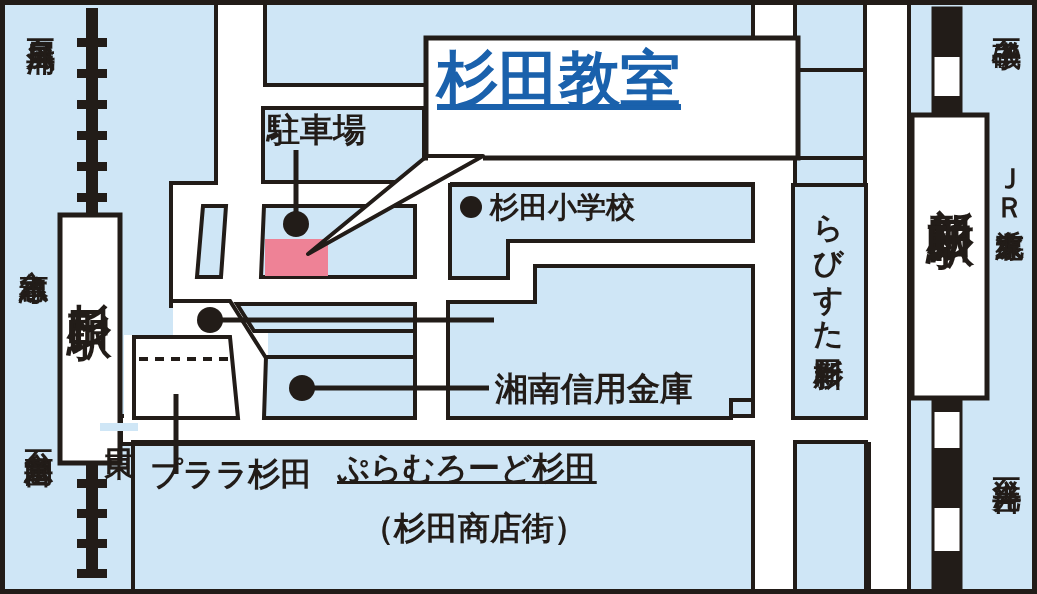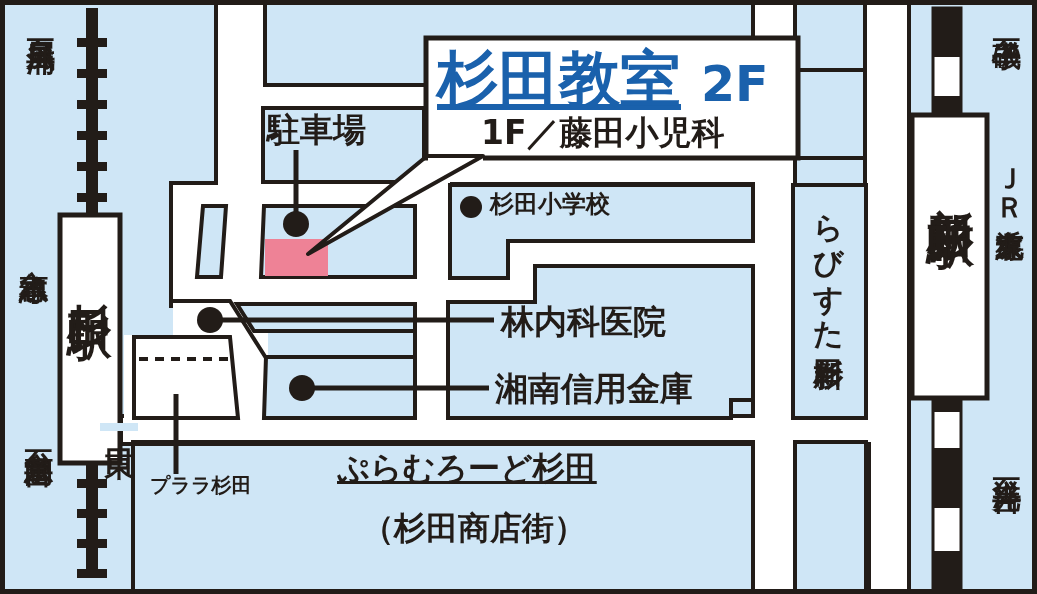--- a/index.html
+++ b/index.html
@@ -129,30 +129,27 @@
       <circle cx="210" cy="320" r="13" class="inkfill"></circle>
       <line x1="305" y1="388" x2="489" y2="388" stroke="var(--ink)" stroke-width="5"></line>
       <circle cx="302" cy="388" r="13" class="inkfill"></circle>
       <line x1="176" y1="394" x2="176" y2="474" stroke="var(--ink)" stroke-width="5"></line>
     </g>
 
     <rect x="2.5" y="2.5" width="1032" height="589" fill="none" stroke="var(--ink)" stroke-width="5"></rect>
   </svg>
 
   <div class="lbl blue" style="left:437px;top:46px;font-size:61px;text-decoration:underline;">杉田教室</div>
-  <div class="lbl blue" style="left:701px;top:59px;font-size:49px;">2F</div>
-  <div class="lbl" style="left:481px;top:115px;font-size:33px;">1F／藤田小児科</div>
 
   <div class="lbl" style="left:267px;top:112px;font-size:33px;">駐車場</div>
-  <div class="lbl" style="left:490px;top:192px;font-size:24px;">杉田小学校</div>
-  <div class="lbl" style="left:501px;top:304px;font-size:33px;">林内科医院</div>
+  <div class="lbl" style="left:490px;top:192px;font-size:29px;">杉田小学校</div>
   <div class="lbl" style="left:495px;top:371px;font-size:33px;">湘南信用金庫</div>
   <div class="lbl" style="left:337px;top:451px;font-size:32px;text-decoration:underline;">ぷらむろーど杉田</div>
   <div class="lbl" style="left:362px;top:487px;font-size:32px;margin-top:24px;">（杉田商店街）</div>
-  <div class="lbl" style="left:150px;top:475px;font-size:20px;">プララ杉田</div>
+  <div class="lbl" style="left:150px;top:457px;font-size:32px;">プララ杉田</div>
 
   <div class="lbl vtext bg-chip" style="left:100px;top:423px;font-size:30px;padding:2px 3px;letter-spacing:2px;">東口</div>
   <div class="lbl vtext" style="left:812px;top:193px;font-size:30px;letter-spacing:1px;">らびすた新杉田</div>
 
   <div class="lbl vtext" style="left:66px;top:268px;font-size:44px;letter-spacing:8px;width:48px;text-align:center;">杉田駅</div>
   <div class="lbl vtext" style="left:923px;top:170px;font-size:47px;letter-spacing:6px;width:53px;text-align:center;">新杉田駅</div>
 
   <div class="lbl vtext" style="left:25px;top:16px;font-size:29px;letter-spacing:2px;">至屏風浦</div>
   <div class="lbl vtext" style="left:18px;top:247px;font-size:29px;letter-spacing:2px;">京急本線</div>
   <div class="lbl vtext" style="left:23px;top:427px;font-size:29px;letter-spacing:2px;">至京急富岡</div>

